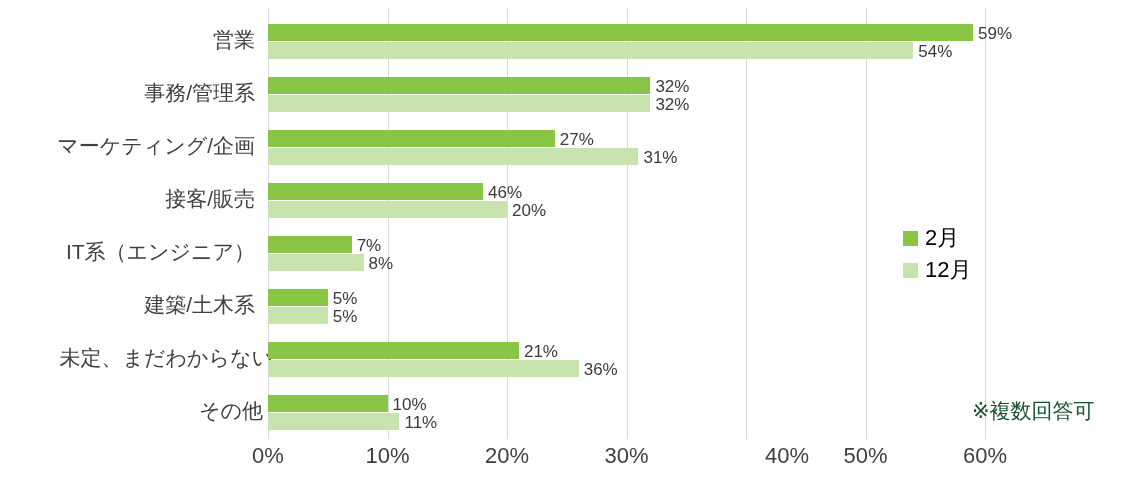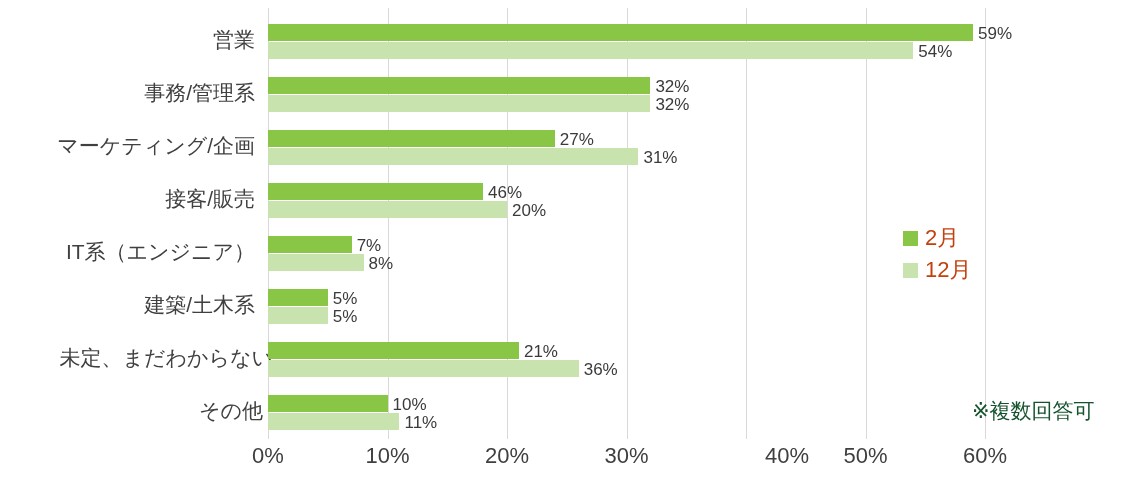--- a/index.html
+++ b/index.html
@@ -104,21 +104,21 @@
   .legend-swatch {
     width: 15px;
     height: 15px;
     margin-right: 7px;
     flex: none;
   }
   .legend-swatch.s1 { background: #8ac645; }
   .legend-swatch.s2 { background: #c8e3ae; }
   .legend-text {
     font-size: 22px;
-    color: #c2410c;
+    color: #000000;
     line-height: 1;
     white-space: nowrap;
   }
 
   
   .footnote {
     position: absolute;
     left: 972px;
     top: 400px;
     font-size: 21px;

